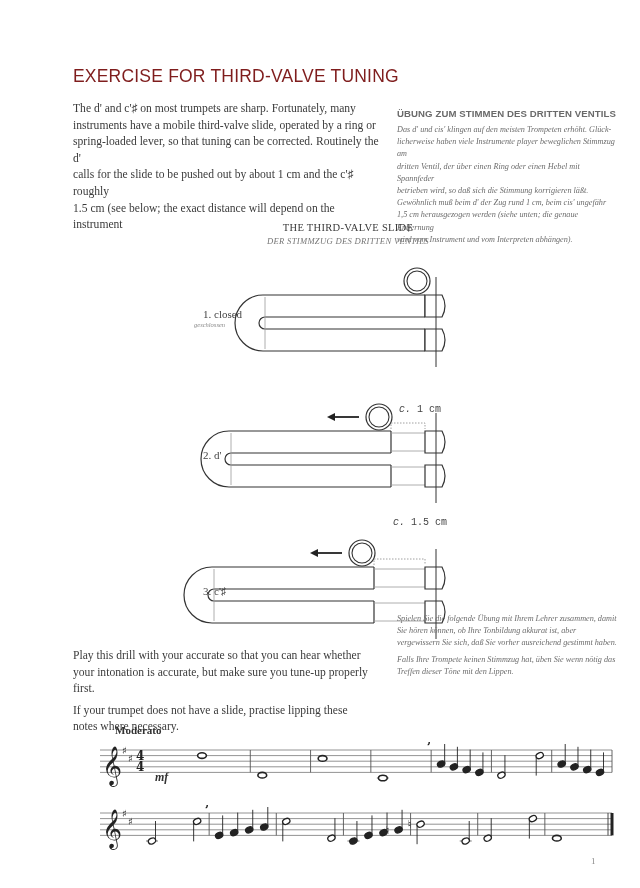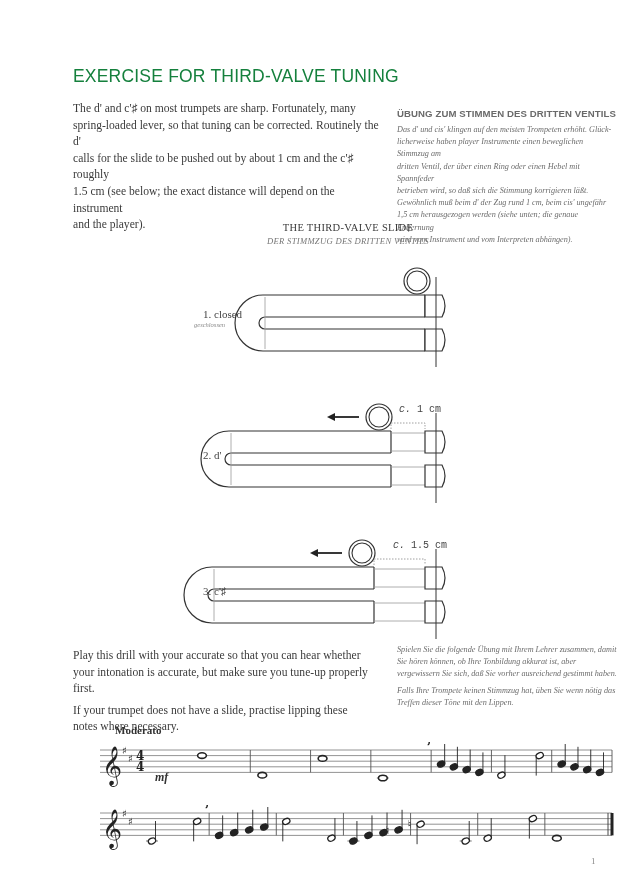--- a/index.html
+++ b/index.html
@@ -1,18 +1,18 @@
 <!DOCTYPE html>
 <html><head>
   <meta charset="utf-8">
   <style>
     html, body { margin: 0; padding: 0; background: #ffffff; }
     body { width: 640px; height: 888px; position: relative; overflow: hidden; color: #3a3a3a; }
     .abs { position: absolute; }
-    .title { left: 73px; top: 66px; font-family: "Liberation Sans", "DejaVu Sans", sans-serif; font-size: 17.5px; letter-spacing: 0.2px; color: #15803d; font-weight: normal; margin: 0; }
+    .title { left: 73px; top: 66px; font-family: "Liberation Sans", "DejaVu Sans", sans-serif; font-size: 17.5px; letter-spacing: 0.2px; color: #7f1d1d; font-weight: normal; margin: 0; }
     .en-para { font-family: "Liberation Serif", "DejaVu Serif", serif; font-size: 11.6px; line-height: 16.6px; color: #3b3b3b; margin: 0; }
     .de-heading { left: 397px; top: 108px; font-family: "Liberation Sans", "DejaVu Sans", sans-serif; font-size: 9.6px; color: #6a6a6a; letter-spacing: 0.1px; margin: 0; }
     .de-para { font-family: Liberation Serif, serif; font-style: italic; font-size: 8.2px; line-height: 12.2px; color: #6c6c6c; margin: 0; }
     .fig-title { left: 0; width: 640px; text-align: center; font-family: "Liberation Serif", "DejaVu Serif", serif; margin: 0; }
     .fig-title.en { top: 222px; font-size: 10.5px; color: #3a3a3a; letter-spacing: 0.3px; margin-left: 28px; }
     .fig-title.de { top: 236px; font-size: 8.6px; font-style: italic; color: #777; letter-spacing: 0.3px; margin-left: 28px; }
     .pos-label { font-family: "Liberation Serif", "DejaVu Serif", serif; font-size: 11px; color: #444; margin-left: 21px; }
     .pos-sub { font-family: "Liberation Serif", "DejaVu Serif", serif; font-style: italic; font-size: 6.5px; color: #888; }
     .dist-label { font-family: Liberation Mono, monospace; font-size: 10px; color: #444; }
     .dist-label i { font-style: italic; }
@@ -21,30 +21,30 @@
     .dyn { left: 155px; top: 770px; font-family: "Liberation Serif", "DejaVu Serif", serif; font-weight: bold; font-style: italic; font-size: 12px; color: #333; }
     .page-num { left: 591px; top: 856px; font-family: "Liberation Serif", "DejaVu Serif", serif; font-size: 9px; color: #888; }
   </style>
 </head>
 <body>
 
 <h1 class="abs title">EXERCISE FOR THIRD-VALVE TUNING</h1>
 
 <div class="abs" style="left:73px; top:101px; width:310px;">
   <p class="en-para">The d' and c'♯ on most trumpets are sharp. Fortunately, many</p>
+  <p class="en-para">instruments have a mobile third-valve slide, operated by a ring or</p>
   <p class="en-para">spring-loaded lever, so that tuning can be corrected. Routinely the d'</p>
   <p class="en-para">calls for the slide to be pushed out by about 1 cm and the c'♯ roughly</p>
   <p class="en-para">1.5 cm (see below; the exact distance will depend on the instrument</p>
-  <p class="en-para">and the player).</p>
 </div>
 
 <h2 class="abs de-heading">ÜBUNG ZUM STIMMEN DES DRITTEN VENTILS</h2>
 <div class="abs" style="left:397px; top:124px; width:220px;">
   <p class="de-para">Das d' und cis' klingen auf den meisten Trompeten erhöht. Glück-</p>
-  <p class="de-para">licherweise haben player Instrumente einen beweglichen Stimmzug am</p>
+  <p class="de-para">licherweise haben viele Instrumente player beweglichen Stimmzug am</p>
   <p class="de-para">dritten Ventil, der über einen Ring oder einen Hebel mit Spannfeder</p>
   <p class="de-para">betrieben wird, so daß sich die Stimmung korrigieren läßt.</p>
   <p class="de-para">Gewöhnlich muß beim d' der Zug rund 1 cm, beim cis' ungefähr</p>
   <p class="de-para">1,5 cm herausgezogen werden (siehe unten; die genaue Entfernung</p>
   <p class="de-para">wird vom Instrument und vom Interpreten abhängen).</p>
 </div>
 
 <p class="abs fig-title en">THE THIRD-VALVE SLIDE</p>
 <p class="abs fig-title de">DER STIMMZUG DES DRITTEN VENTILS</p>
 
@@ -52,21 +52,21 @@
   <div class="pos-label">1. closed</div>
   <div class="pos-sub" style="margin-left:12px; margin-top:1px;">geschlossen</div>
 </div>
 <div class="abs pos-label" style="left:182px; top:449px;">2. d'</div>
 <div class="abs pos-label" style="left:182px; top:585px;">3. c'♯</div>
 
 <div class="abs dist-label" style="left:399px; top:404px;">
   <i>c.</i>
   <span>1 cm</span>
 </div>
-<div class="abs dist-label" style="left:393px; top:540px;">
+<div class="abs dist-label" style="left:393px; top:517px;">
   <i>c.</i>
   <span>1.5 cm</span>
 </div>
 
 <svg id="slides" width="640" height="888" style="left:0; top:0;">
     <g>
       <path d="M 425 295 L 263 295 A 28 28 0 0 0 263 351 L 425 351" fill="none" stroke="#333" stroke-width="1.2"></path>
       <path d="M 425 317 L 265 317 A 6 6 0 0 0 265 329 L 425 329" fill="none" stroke="#333" stroke-width="1.2"></path>
       <line x1="265" y1="297" x2="265" y2="349" stroke="#999" stroke-width="0.8"></line>
       <line x1="425" y1="295" x2="425" y2="317" stroke="#333" stroke-width="1.2"></line>
@@ -114,21 +114,21 @@
       <line x1="342" y1="553" x2="314" y2="553" stroke="#222" stroke-width="1.8"></line>
       <path d="M 310 553 L 318 549 L 318 557 Z" fill="#222"></path>
       <path d="M 374 565 L 374 559 L 425 559 L 425 565" fill="none" stroke="#888" stroke-width="0.8" stroke-dasharray="1.5 1.5"></path>
     </g>
   </svg>
 
 <div class="abs" style="left:73px; top:648px; width:300px;">
   <p class="en-para" style="margin-bottom:5px;">Play this drill with your accurate so that you can hear whether your intonation is accurate, but make sure you tune-up properly first.</p>
   <p class="en-para">If your trumpet does not have a slide, practise lipping these notes where necessary.</p>
 </div>
-<div class="abs" style="left:397px; top:644px; width:220px;">
+<div class="abs" style="left:397px; top:613px; width:220px;">
   <p class="de-para" style="margin-bottom:4px;">Spielen Sie die folgende Übung mit Ihrem Lehrer zusammen, damit Sie hören können, ob Ihre Tonbildung akkurat ist, aber vergewissern Sie sich, daß Sie vorher ausreichend gestimmt haben.</p>
   <p class="de-para">Falls Ihre Trompete keinen Stimmzug hat, üben Sie wenn nötig das Treffen dieser Töne mit den Lippen.</p>
 </div>
 
 <div class="abs tempo">Moderato</div>
 <div class="abs dyn">mf</div>
 <svg id="score" width="640" height="888" style="left:0; top:0;">
     <g>
       <line x1="100" y1="750" x2="612" y2="750" stroke="#777" stroke-width="0.8"></line>
       <line x1="100" y1="755.6" x2="612" y2="755.6" stroke="#777" stroke-width="0.8"></line>

